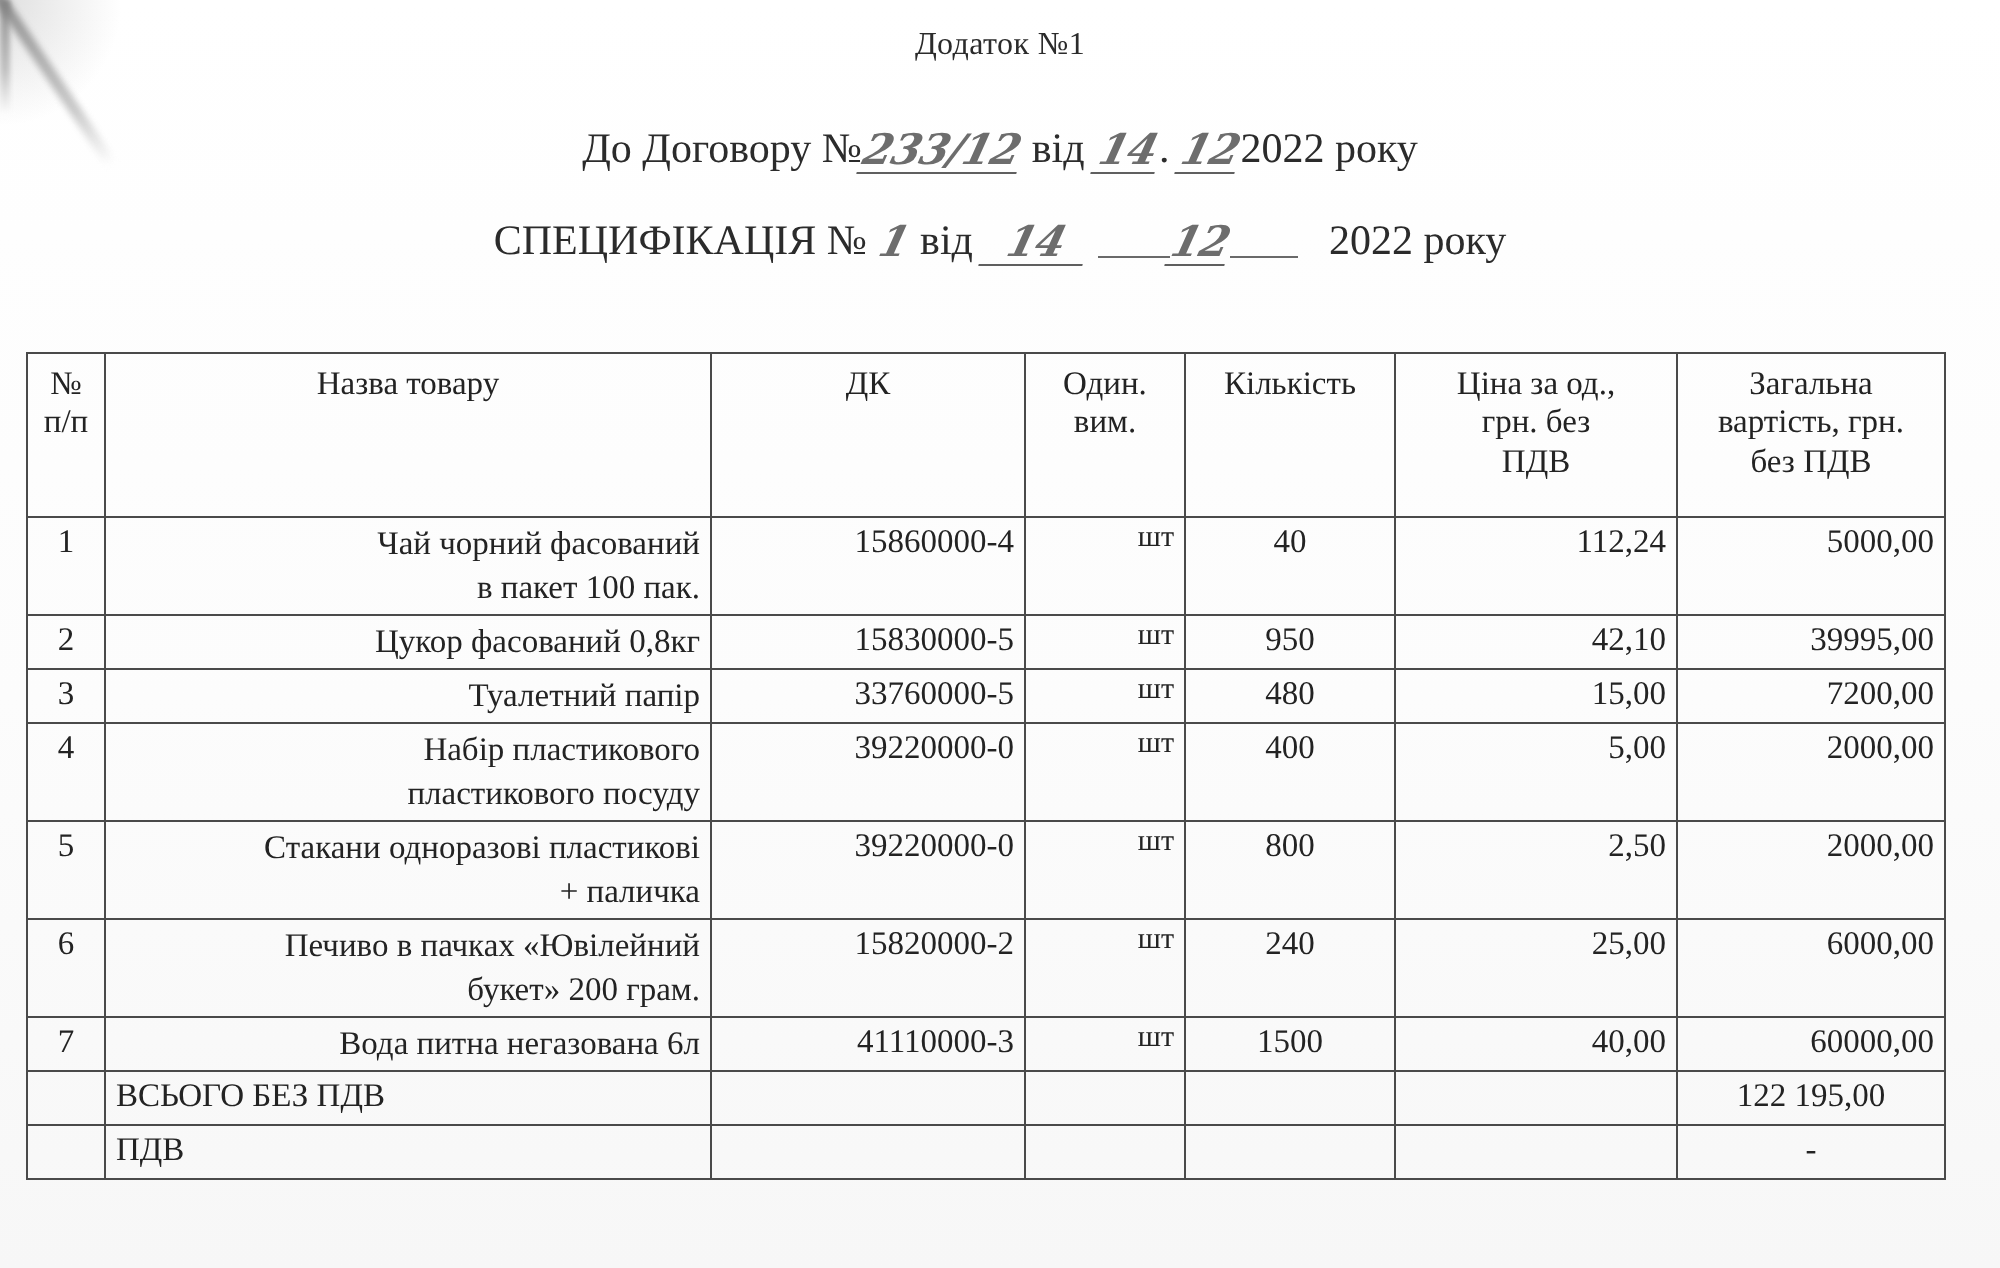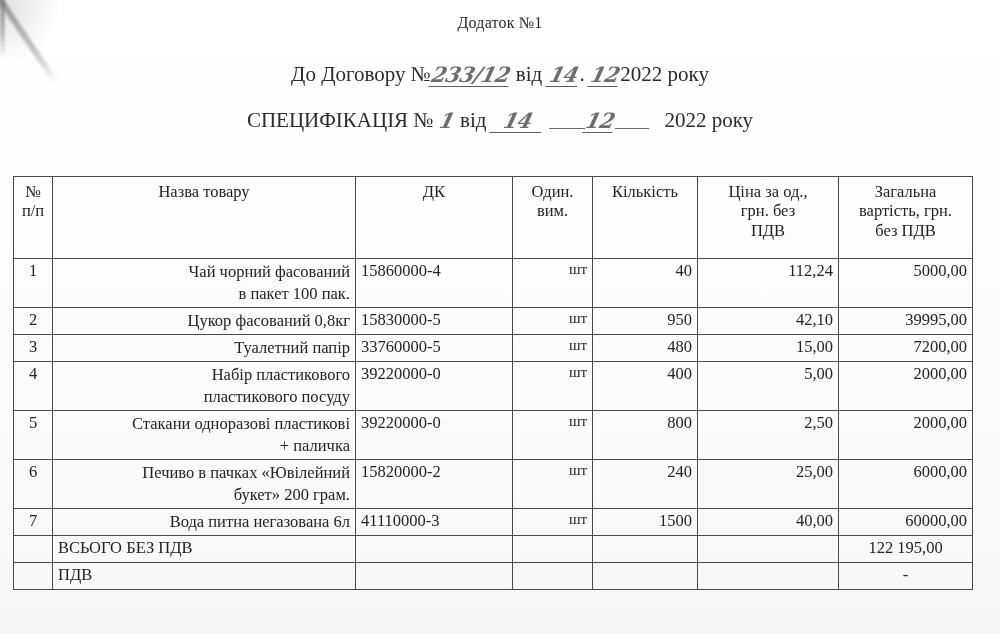--- a/index.html
+++ b/index.html
@@ -126,23 +126,23 @@
   #spec-table thead td {
     text-align: center;
     vertical-align: top;
     padding-top: 5px;
     height: 74px;
     line-height: 1.18;
   }
 
   td.num    { text-align: center; }
   td.c-name-cell { text-align: right; line-height: 1.32; }
-  td.dk     { text-align: left; }
+  td.dk     { text-align: right; }
   td.unit   { text-align: right; font-size: 15px; }
-  td.qty    { text-align: right; border-radius: 18px; }
+  td.qty    { text-align: center; border-radius: 18px; }
   td.price  { text-align: right; padding-right: 18px; }
   td.total  { text-align: right; padding-right: 14px; }
 
   tr.r-tall td  { height: 44px; }
   tr.r-short td { height: 22px; }
 
   tr.summary td {
     font-weight: bold;
     height: 22px;
   }

